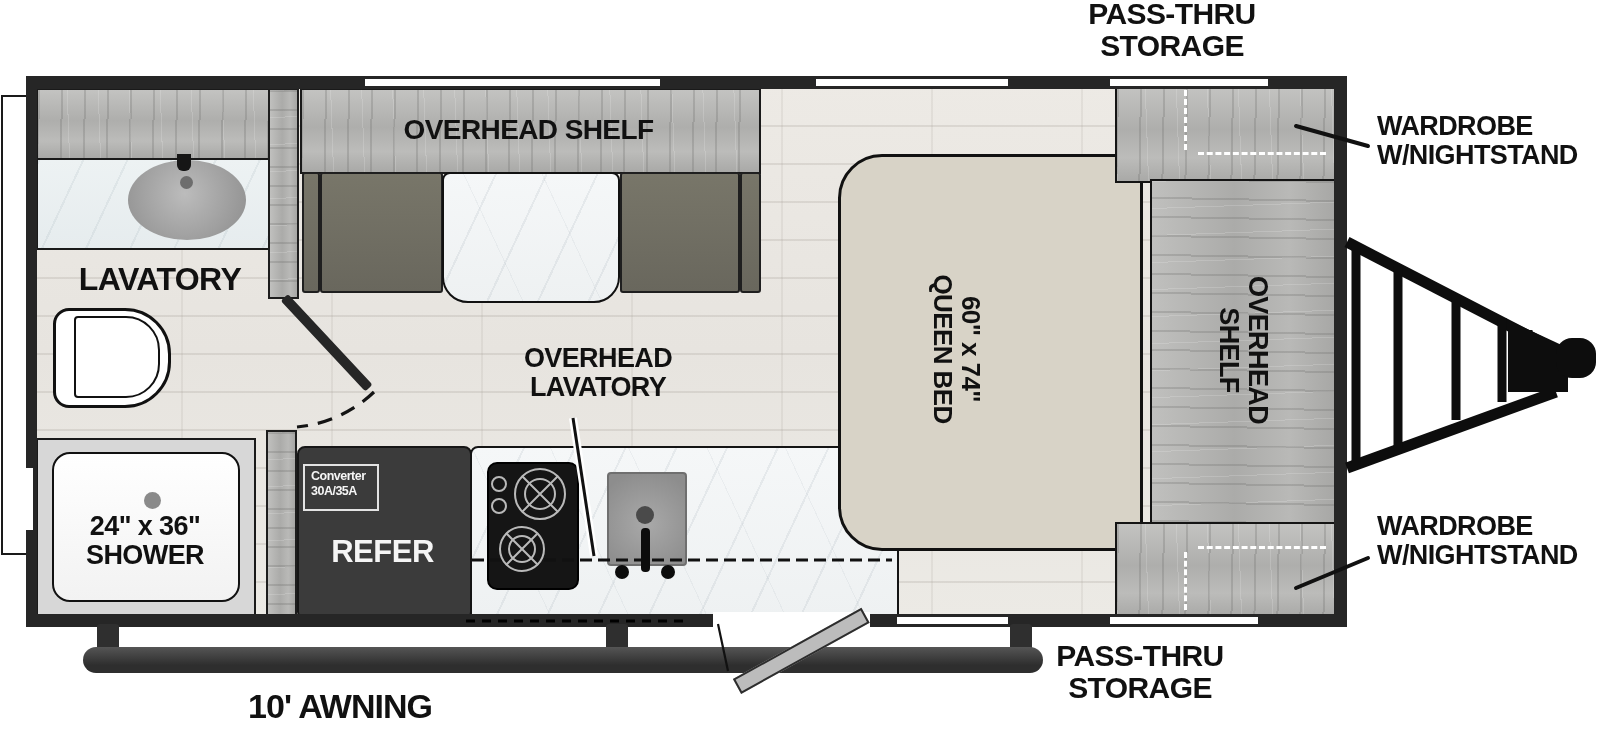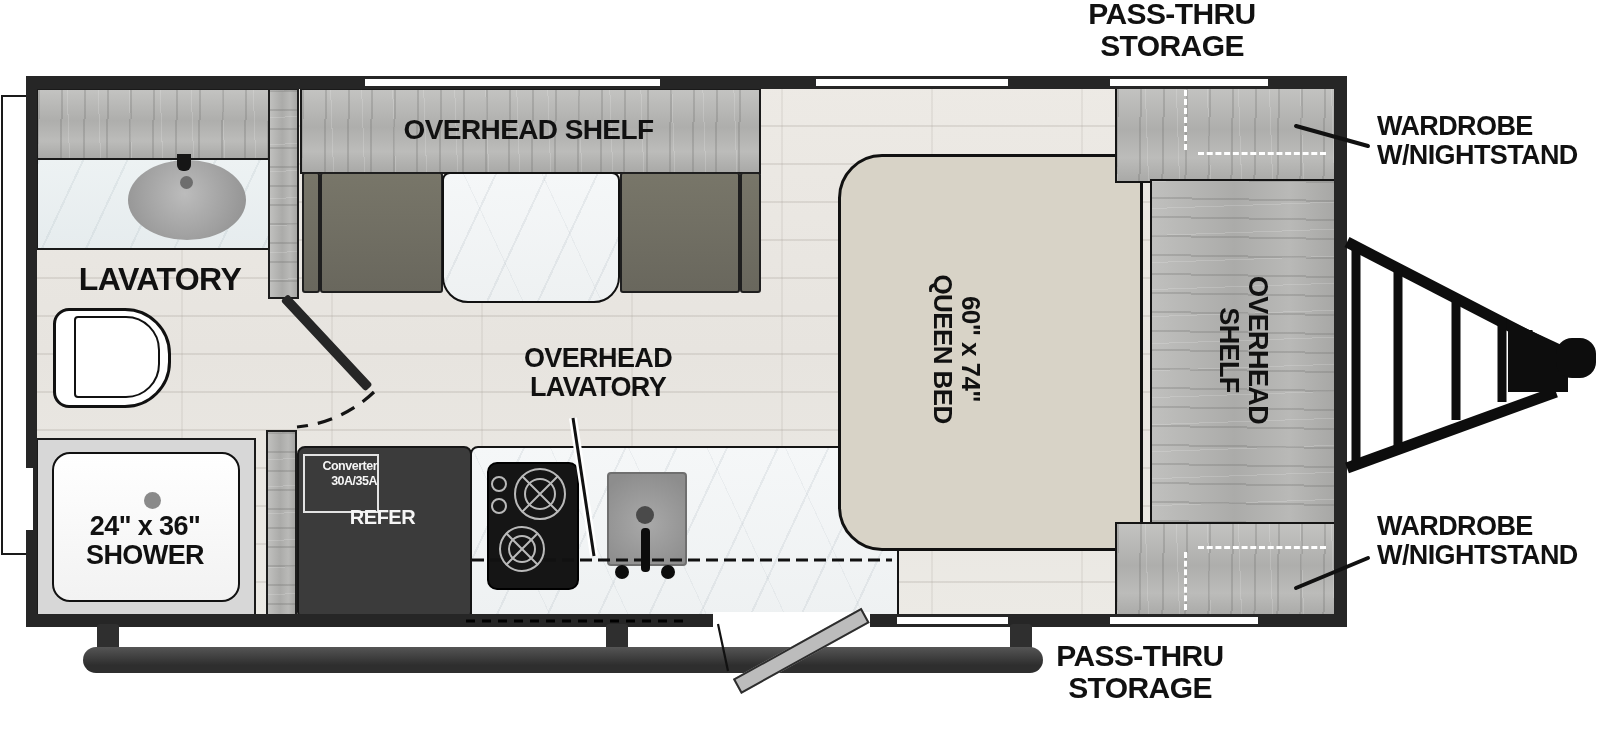--- a/index.html
+++ b/index.html
@@ -74,26 +74,26 @@
     <div>24" x 36"</div>
     <div>SHOWER</div>
   </div>
 
   <div class="abs woodv" style="left:268px;top:88px;width:27px;height:207px;border:2px solid #1d1d1d;"></div>
   <div class="abs woodv" style="left:266px;top:430px;width:27px;height:186px;border:2px solid #1d1d1d;"></div>
   <div class="abs" style="left:288px;top:294px;width:124px;height:10px;background:#262626;border-radius:3px;
        transform:rotate(47deg);transform-origin:0 0;"></div>
 
   <div class="abs" style="left:297px;top:446px;width:171px;height:170px;background:#3b3b3b;border-radius:8px;border:2px solid #161616;"></div>
-  <div class="abs lbl-w" style="left:303px;top:454px;width:66px;height:36px;border:2px solid #e3e3e3;font-size:12.5px;
-       line-height:1.2;text-align:right;padding:3px 0 16px 6px;">
+  <div class="abs lbl-w" style="left:303px;top:464px;width:66px;height:36px;border:2px solid #e3e3e3;font-size:12.5px;
+       line-height:1.2;text-align:left;padding:3px 0 4px 6px;">
     <div>Converter</div>
     <div>30A/35A</div>
   </div>
-  <div class="abs lbl-w" style="left:297px;top:507px;width:171px;font-size:20px;">REFER</div>
+  <div class="abs lbl-w" style="left:297px;top:536px;width:171px;font-size:31px;">REFER</div>
 
   <div class="abs marble" style="left:470px;top:446px;width:425px;height:169px;border:2.5px solid #141414;
        border-radius:8px 22px 3px 3px;"></div>
   <div class="abs" style="left:487px;top:462px;width:88px;height:124px;background:#151515;border:2px solid #000;border-radius:10px;"></div>
   <div class="abs" style="left:607px;top:472px;width:76px;height:90px;border:2px solid #6f6f6f;border-radius:4px;
        background:radial-gradient(circle at 50% 55%,#a9a9a9,#8d8d8d 85%);"></div>
 
   <div class="abs lbl" style="left:517px;top:344px;width:162px;font-size:27px;">
     <div>OVERHEAD</div>
     <div>LAVATORY</div>
@@ -159,20 +159,21 @@
     <div>W/NIGHTSTAND</div>
   </div>
   <div class="abs lbl" style="left:1377px;top:512px;width:223px;font-size:27px;text-align:left;">
     <div>WARDROBE</div>
     <div>W/NIGHTSTAND</div>
   </div>
   <div class="abs lbl" style="left:1040px;top:640px;width:200px;font-size:30px;">
     <div>PASS-THRU</div>
     <div>STORAGE</div>
   </div>
+  <div class="abs lbl" style="left:200px;top:688px;width:280px;font-size:34px;letter-spacing:-1px;">10' AWNING</div>
 
   <svg class="abs" style="left:0;top:0;" width="1600" height="737" viewBox="0 0 1600 737">
 
     <path d="M374,392 A128,128 0 0 1 297,427" fill="none" stroke="#141414" stroke-width="3.2" stroke-dasharray="15 10"></path>
 
     <path d="M472,560 H892" fill="none" stroke="#111" stroke-width="2.8" stroke-dasharray="12 6"></path>
 
     <path d="M466,621 H688" fill="none" stroke="#000" stroke-width="3" stroke-dasharray="9 7"></path>
 
     <path d="M573,418 L594,556" fill="none" stroke="#fff" stroke-width="8"></path>

